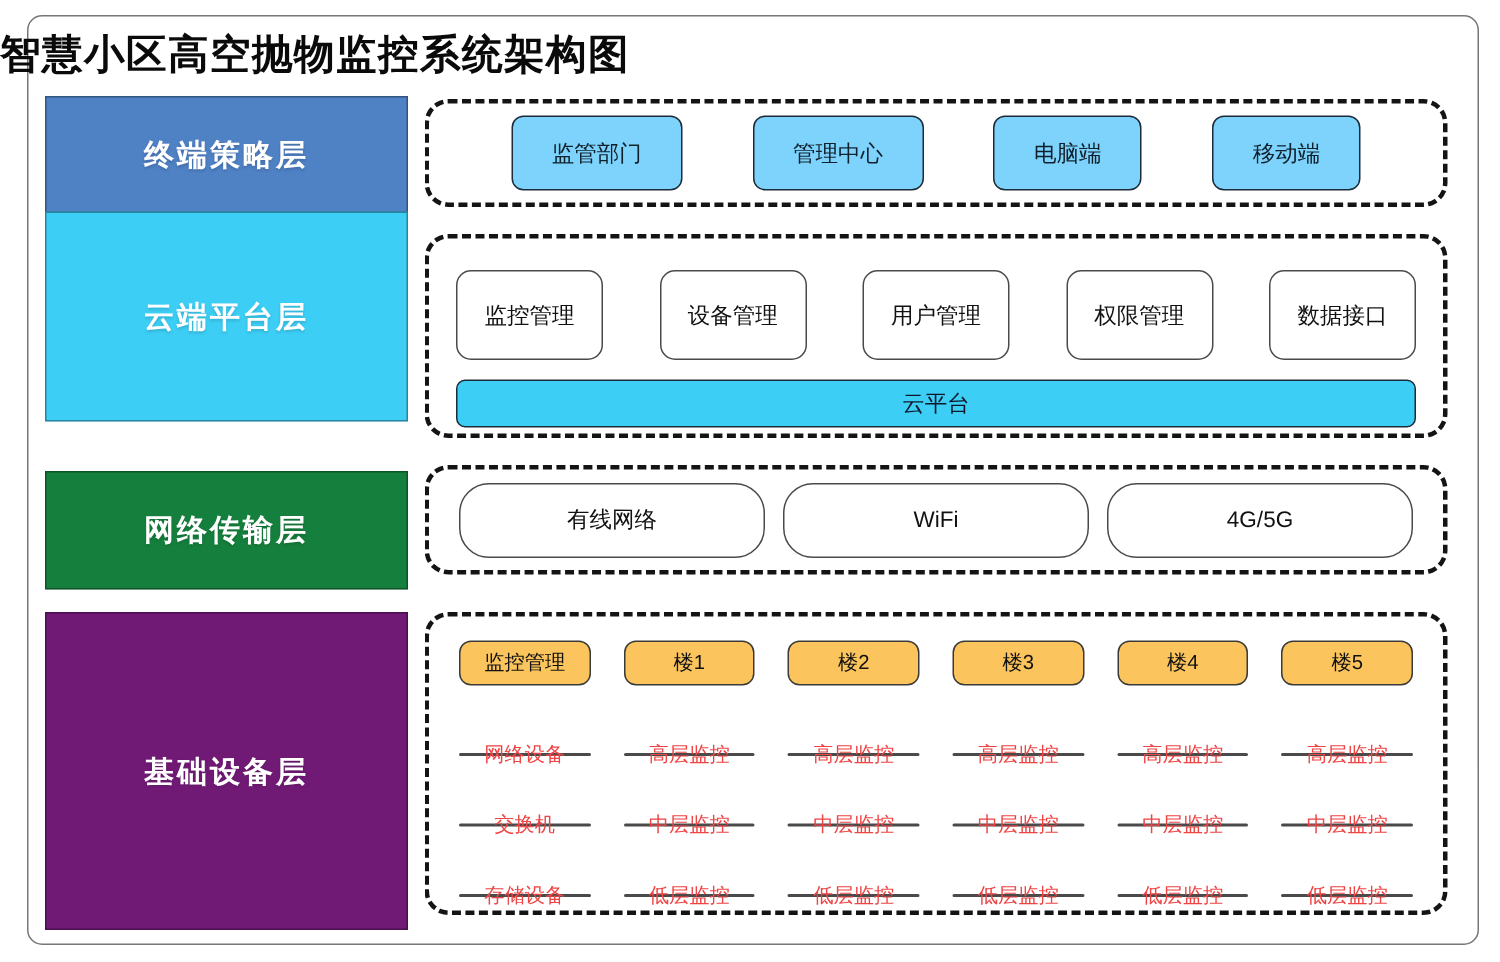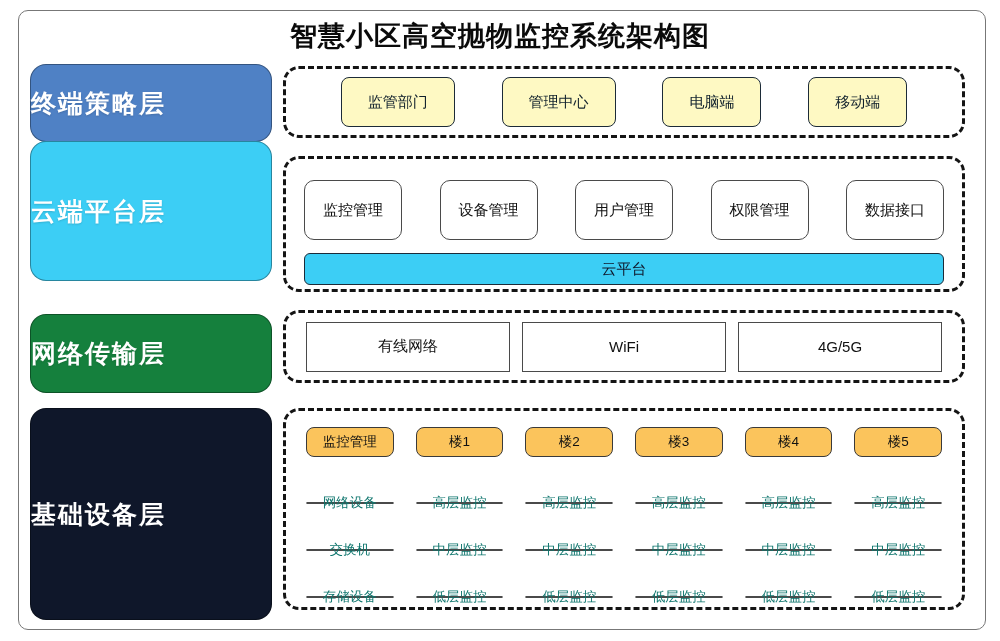--- a/index.html
+++ b/index.html
@@ -6,67 +6,67 @@
   body{
     width:1000px;height:641px;position:relative;background:#ffffff;
     font-family:"Liberation Sans","DejaVu Sans",sans-serif;
     color:#111;overflow:hidden;
   }
   .frame{
     position:absolute;left:18px;top:10px;width:966px;height:618px;
     border:1.5px solid #777;border-radius:10px;background:#fff;
   }
   .title{
-    position:absolute;left:0;top:18px;width:1000px;text-align:center;
+    position:absolute;left:0;top:18px;width:1000px;text-align:left;
     font-size:27px;font-weight:bold;color:#0a0a0a;letter-spacing:1px;
   }
   .layer-box{
-    position:absolute;left:30px;width:240px;border-radius:16px;
-    display:flex;align-items:center;
-    color:#fff;font-size:25px;font-weight:bold;letter-spacing:2px;
+    position:absolute;left:30px;width:240px;border-radius:0;
+    display:flex;align-items:center;justify-content:center;
+    color:#fff;font-size:20px;font-weight:bold;letter-spacing:2px;
     border:1.5px solid rgba(0,0,0,0.35);
     text-shadow:0 1px 2px rgba(0,0,0,0.15);
   }
   .l1{top:64px;height:76px;background:#4F81C5;}
   .l2{top:141px;height:138px;background:#3CCEF5;}
   .l3{top:314px;height:77px;background:#15803d;}
-  .l4{top:408px;height:210px;background:#0f172a;}
+  .l4{top:408px;height:210px;background:#701a75;}
   .dashed{
     position:absolute;left:283px;width:682px;box-sizing:border-box;
     border:3px dashed #141414;border-radius:16px;background:#fff;
   }
   .r1{top:66px;height:72px;display:flex;align-items:center;justify-content:space-evenly;padding:0 8px;}
   .r2{top:156px;height:136px;display:flex;flex-direction:column;padding:21px 18px 0 18px;}
   .r3{top:310px;height:73px;display:flex;align-items:center;justify-content:space-between;padding:0 20px;}
   .r4{top:408px;height:202px;display:grid;grid-template-columns:repeat(6,1fr);
       grid-template-rows:30px 30px 30px 30px;row-gap:17px;column-gap:22px;padding:16px 20px 0 20px;}
   .btn{
     display:flex;align-items:center;justify-content:center;
     font-size:15px;color:#10202c;border-radius:8px;white-space:nowrap;
   }
-  .blue{background:#fef9c3;border:1.5px solid #1c2b38;height:48px;padding:0 26px;}
+  .blue{background:#7dd3fc;border:1.5px solid #1c2b38;height:48px;padding:0 26px;}
   .white-row{display:flex;justify-content:space-between;}
   .wbox{
     width:96px;height:58px;background:#fff;border:1.5px solid #4a4a4a;border-radius:10px;
     display:flex;align-items:center;justify-content:center;font-size:15px;color:#111;white-space:nowrap;
   }
   .cloud-bar{
     margin-top:13px;height:30px;background:#3CCEF5;border:1.5px solid #1c2b38;border-radius:6px;
     display:flex;align-items:center;justify-content:center;font-size:15px;color:#0f172a;
   }
   .wide{
-    width:202px;height:48px;background:#fff;border:1.5px solid #4a4a4a;border-radius:0;
+    width:202px;height:48px;background:#fff;border:1.5px solid #4a4a4a;border-radius:20px;
     display:flex;align-items:center;justify-content:center;font-size:15px;color:#111;
   }
   .cell{
     display:flex;align-items:center;justify-content:center;border-radius:8px;
     font-size:13.5px;white-space:nowrap;
   }
   .hdr{background:#FBC45C;border:1.5px solid #3a3a3a;color:#111;}
-  .dev{background:#fff;border:1.5px solid #4a4a4a;color:#0f766e;border-radius:9px;margin-top:28px;}
+  .dev{background:#fff;border:1.5px solid #4a4a4a;color:#ef4444;border-radius:9px;margin-top:28px;}
 </style>
 </head>
 <body>
 
 <div class="frame"></div>
 <div class="title">智慧小区高空抛物监控系统架构图</div>
 
 <div class="layer-box l1">
   <span>终端策略层</span>
 </div>

